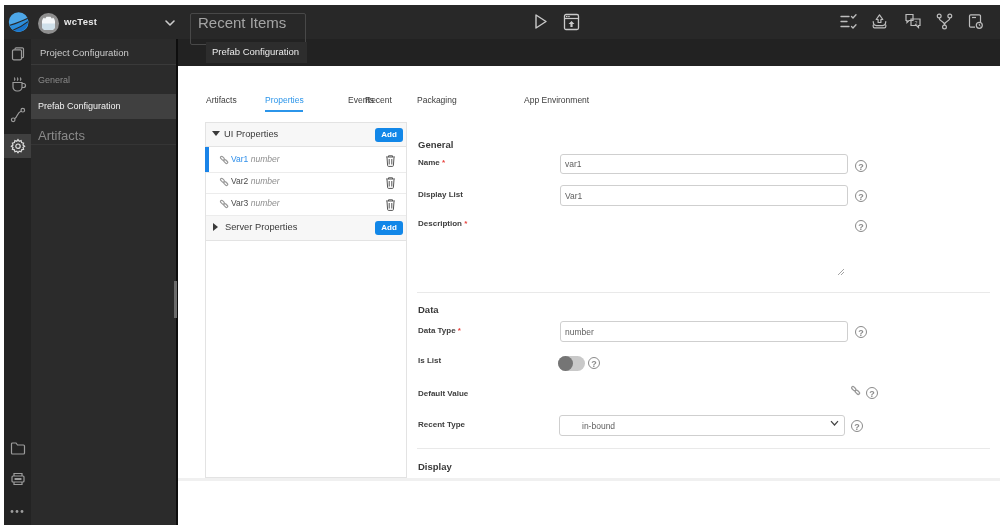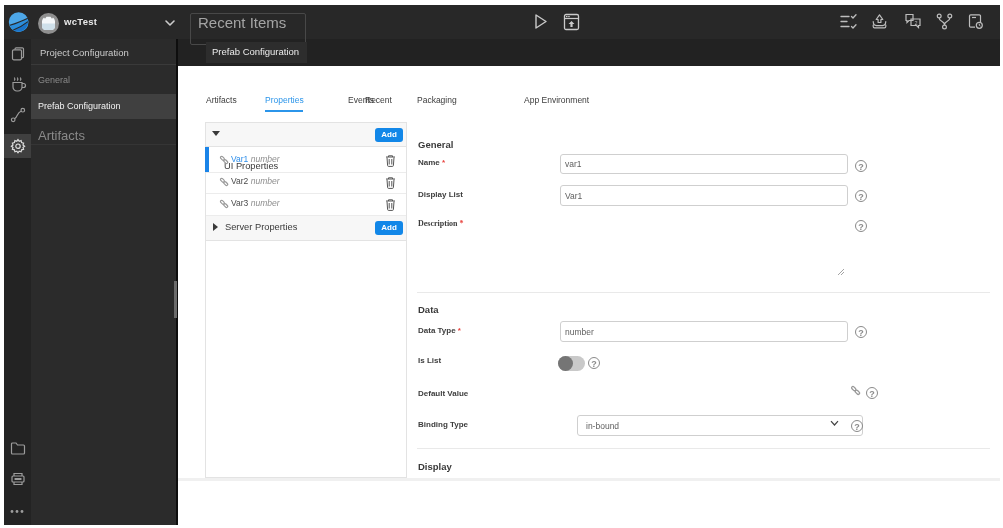--- a/index.html
+++ b/index.html
@@ -167,21 +167,21 @@
   <div style="left:265px;top:95px;font-size:8.5px;color:#2b95ea;">Properties</div>
   <div style="left:322px;top:95px;font-size:8.5px;color:#3c3c3c;padding-left:26px;">Events</div>
   <div style="left:365px;top:95px;font-size:8.5px;color:#3c3c3c;">Recent</div>
   <div style="left:417px;top:95px;font-size:8.5px;color:#3c3c3c;">Packaging</div>
   <div style="left:476px;top:95px;font-size:8.5px;color:#3c3c3c;margin-left:48px;">App Environment</div>
   <div style="left:264.5px;top:109.5px;width:38px;height:2px;background:#2b95ea;"></div>
 
   <div style="left:205px;top:122px;width:202px;height:356px;border:1px solid #e3e3e3;background:#fff;"></div>
   <div style="left:206px;top:123px;width:200px;height:24px;background:#f7f7f7;border-bottom:1px solid #e3e3e3;"></div>
   <div style="left:212px;top:131px;width:0;height:0;border-left:4px solid transparent;border-right:4px solid transparent;border-top:5px solid #3a3a3a;"></div>
-  <div style="left:224px;top:129px;font-size:9.3px;color:#3a3a3a;margin-top:32px;">UI Properties</div>
+  <div style="left:224px;top:129px;font-size:9.3px;color:#3a3a3a;">UI Properties</div>
   <div style="left:375px;top:128px;width:28px;height:14px;background:#1287e8;border-radius:3px;color:#fff;font-size:8px;font-weight:bold;text-align:center;line-height:14px;">Add</div>
 
   <div style="left:205px;top:147px;width:3.5px;height:25px;background:#1a84e8;"></div>
   <div style="left:206px;top:171.5px;width:200px;height:1px;background:#ececec;"></div>
   <div style="left:206px;top:193px;width:200px;height:1px;background:#ececec;"></div>
   <div style="left:206px;top:214.5px;width:200px;height:1px;background:#ececec;"></div>
 
   <div class="rowlink" style="left:219px;top:155px;">
     <svg width="10" height="10" viewBox="0 0 10 10" fill="none" stroke="#999999" stroke-width="1.2">
       <g transform="rotate(-45 5 5)">
@@ -242,21 +242,21 @@
   <div style="left:418px;top:139px;font-size:9.5px;font-weight:bold;color:#3a3a3a;">General</div>
 
   <div class="lbl" style="left:418px;top:158px;">Name<span class="star"> *</span></div>
   <div class="inp" style="left:560px;top:154px;width:288px;height:20px;line-height:19px;">var1</div>
   <div class="help" style="left:855px;top:159.5px;">?</div>
 
   <div class="lbl" style="left:418px;top:189.5px;">Display List</div>
   <div class="inp" style="left:560px;top:185px;width:288px;height:21px;line-height:20px;">Var1</div>
   <div class="help" style="left:855px;top:190px;">?</div>
 
-  <div class="lbl" style="left:418px;top:219px;font-family:Liberation Serif, serif;">Description<span class="star"> *</span></div>
+  <div class="lbl" style="left:418px;top:219px;">Description<span class="star"> *</span></div>
   <div class="help" style="left:855px;top:220px;">?</div>
   <div style="left:838px;top:269px;">
     <svg width="6" height="6" viewBox="0 0 6 6" stroke="#9a9a9a" stroke-width="0.9">
         <path d="M0 6 L6 0 M3 6 L6 3"></path>
       </svg>
   </div>
 
   <div style="left:417px;top:291.5px;width:573px;height:1px;background:#e9e9e9;"></div>
 
   <div style="left:418px;top:304px;font-size:9.5px;font-weight:bold;color:#3a3a3a;">Data</div>
@@ -274,22 +274,22 @@
   <div style="left:850px;top:385px;">
     <svg width="11" height="11" viewBox="0 0 10 10" fill="none" stroke="#999999" stroke-width="1.2">
       <g transform="rotate(-45 5 5)">
         <rect x="3.9" y="0.4" width="2.4" height="4.5" rx="1.2"></rect>
         <rect x="3.9" y="5.1" width="2.4" height="4.5" rx="1.2"></rect>
       </g>
     </svg>
   </div>
   <div class="help" style="left:866px;top:387px;">?</div>
 
-  <div class="lbl" style="left:418px;top:419.5px;">Binding Type</div>
-  <div class="inp" style="left:577px;top:415px;width:286px;height:21px;line-height:20px;padding-left:8px;">in-bound</div>
+  <div class="lbl" style="left:418px;top:419.5px;">Recent Type</div>
+  <div class="inp" style="left:559px;top:415px;width:286px;height:21px;line-height:20px;padding-left:22px;">in-bound</div>
   <div style="left:830px;top:420px;">
     <svg width="9" height="7" viewBox="0 0 9 7">
         <path d="M1 1.2 L4.5 5 L8 1.2" fill="none" stroke="#444" stroke-width="1.2"></path>
       </svg>
   </div>
   <div class="help" style="left:851px;top:419.5px;">?</div>
 
   <div style="left:417px;top:448px;width:573px;height:1px;background:#e9e9e9;"></div>
   <div style="left:418px;top:461px;font-size:9.5px;font-weight:bold;color:#3a3a3a;">Display</div>
 </div>

